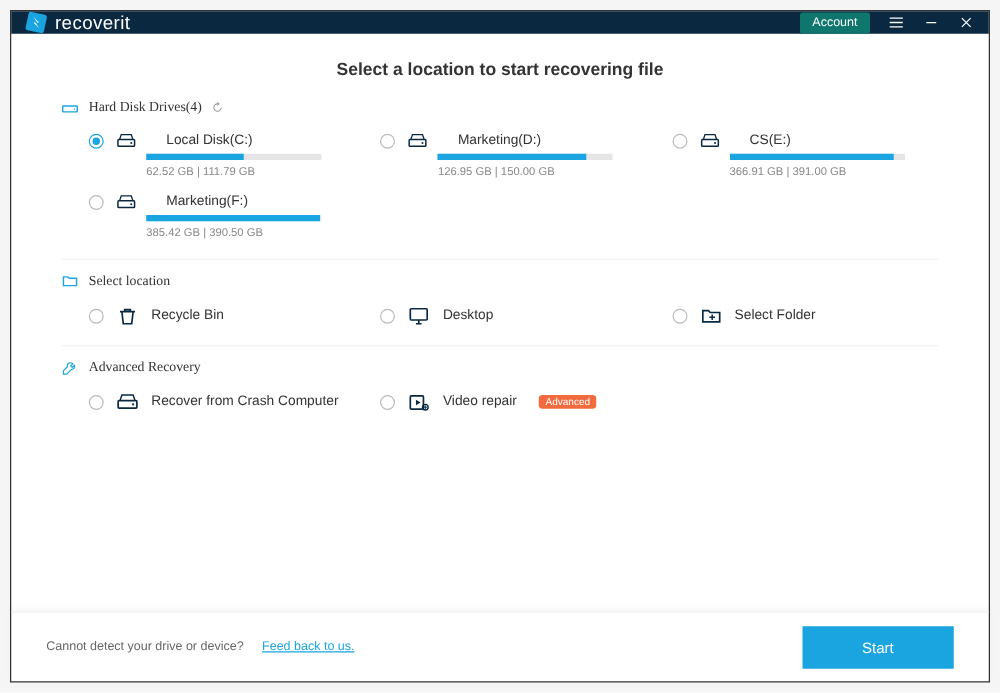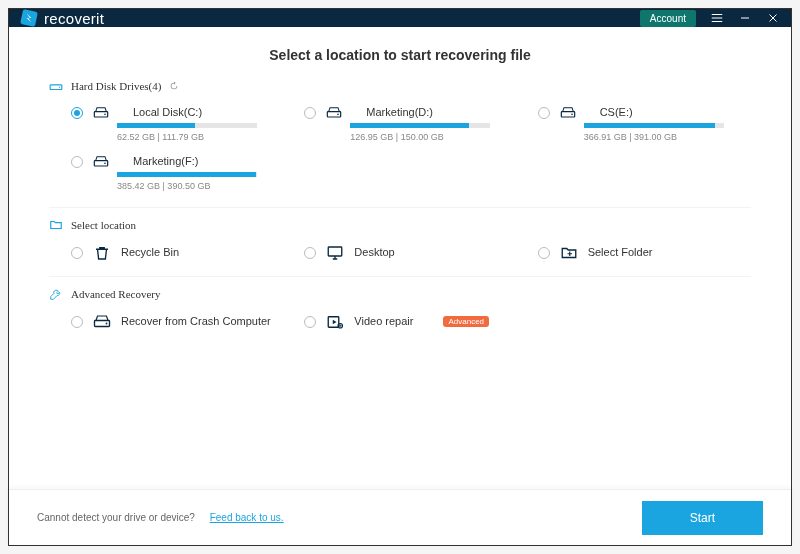--- a/index.html
+++ b/index.html
@@ -107,21 +107,21 @@
       grid-template-columns: repeat(3, 1fr);
       gap: 12px 20px;
       padding-left: 22px;
       margin-bottom: 16px;
     }
     .loc-item { display: flex; align-items: center; gap: 10px; cursor: pointer; }
     .loc-icon { width: 18px; height: 16px; color: #0a2940; flex-shrink: 0; }
     .loc-label { font-size: 11px; color: #333; }
     .badge {
       background: #f26b3e; color: #fff; font-size: 8px; padding: 1px 5px; border-radius: 3px;
-      margin-left: 20px;
+      margin-left: 8px;
     }
     .footer {
       height: 56px;
       border-top: 1px solid #eee;
       display: flex;
       align-items: center;
       padding: 0 28px;
       box-shadow: 0 -2px 6px rgba(0,0,0,0.04);
     }
     .footer-text { font-size: 10px; color: #666; }

